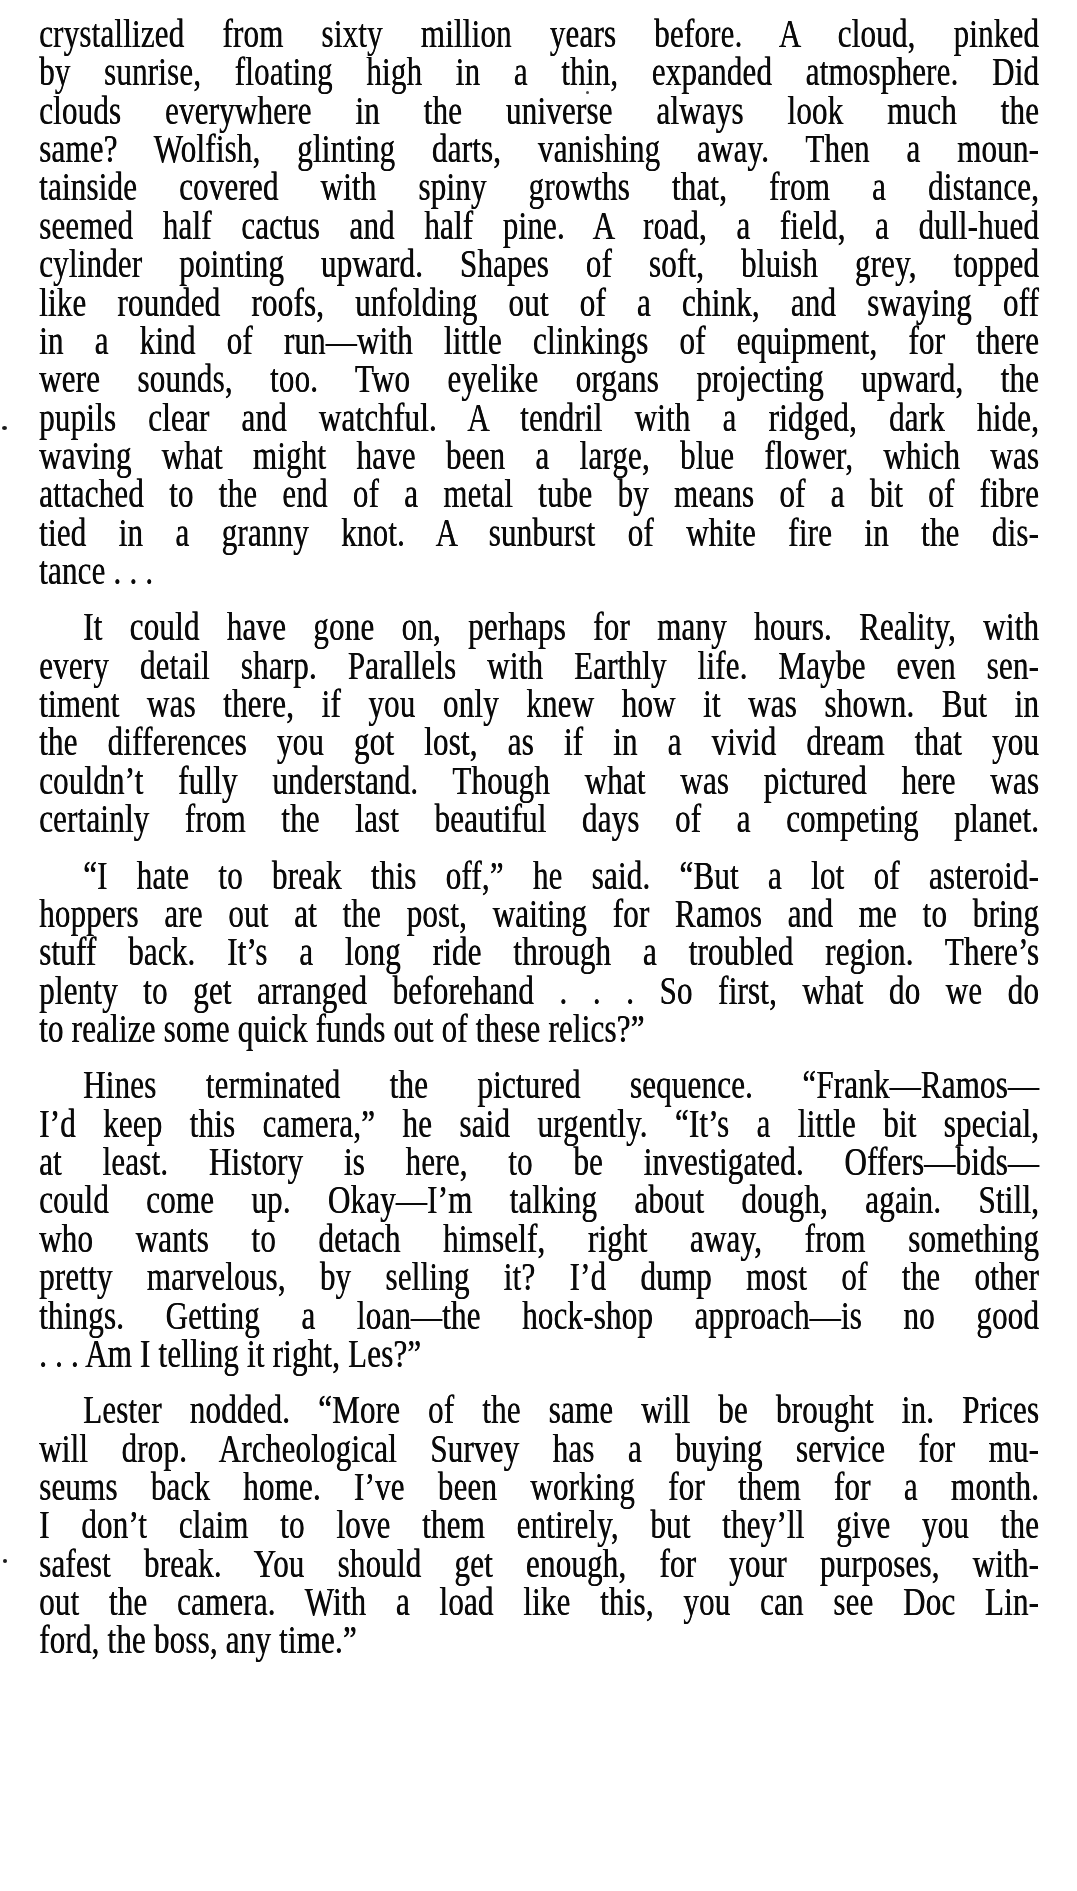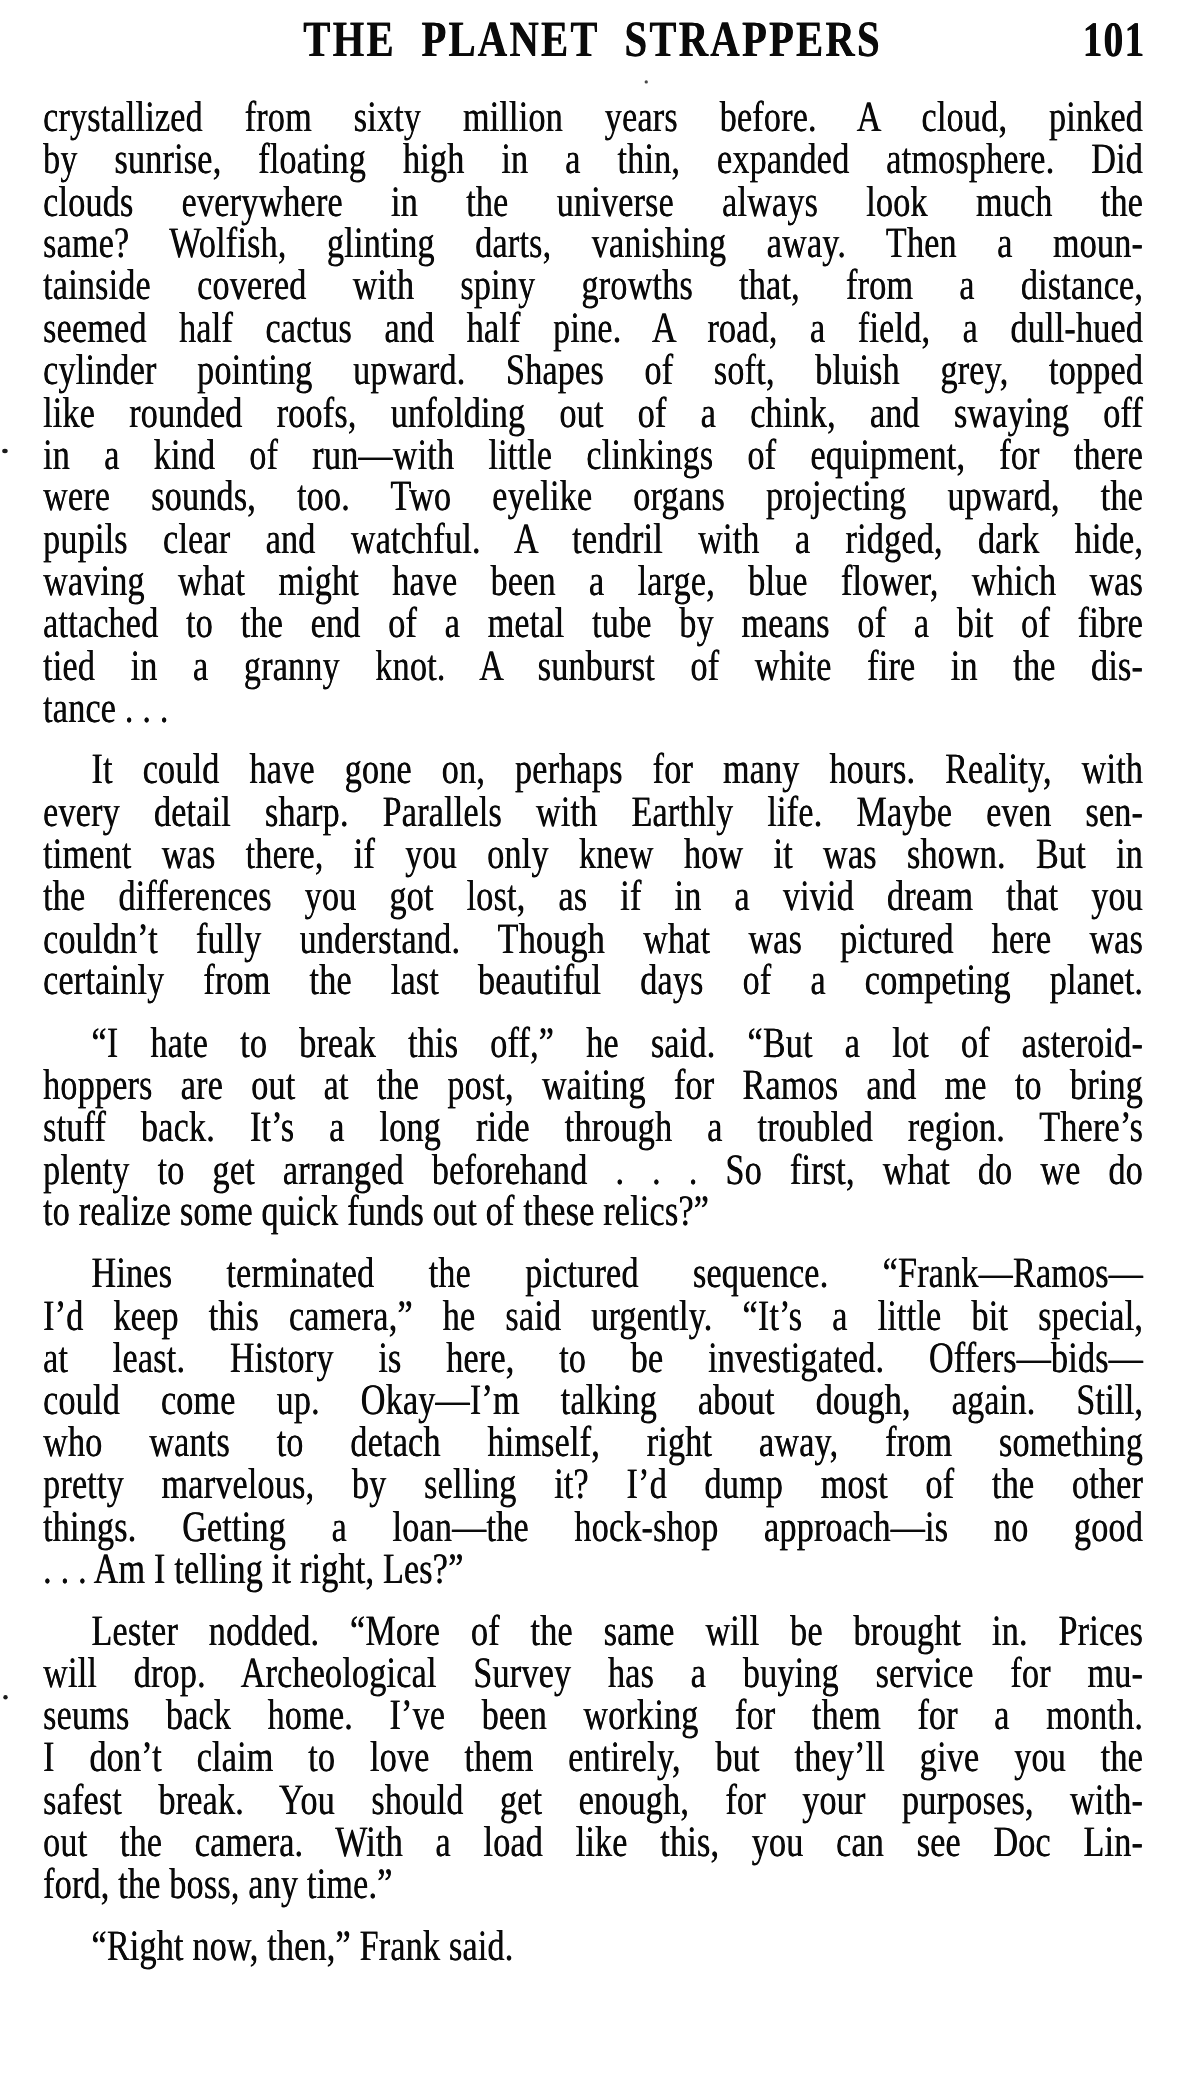--- a/index.html
+++ b/index.html
@@ -50,24 +50,20 @@
     position:absolute; background:#1a1a1a; border-radius:50%;
   }
   .speck.s1 { left:2px;  top:408px;  width:5px; height:4px; }
   .speck.s2 { left:3px;  top:1541px; width:4px; height:4px; }
   .speck.s3 { left:586px; top:73px;  width:3px; height:3px; opacity:.8; }
 </style>
 </head>
 <body>
 
 <div class="page">
-  <div class="header">
-    <div class="header-title">THE PLANET STRAPPERS</div>
-    <div class="page-number">101</div>
-  </div>
 
   <div class="body-text">
       <div class="para">
         <div class="line">crystallized from sixty million years before. A cloud, pinked</div>
         <div class="line">by sunrise, floating high in a thin, expanded atmosphere. Did</div>
         <div class="line">clouds everywhere in the universe always look much the</div>
         <div class="line">same? Wolfish, glinting darts, vanishing away. Then a moun-</div>
         <div class="line">tainside covered with spiny growths that, from a distance,</div>
         <div class="line">seemed half cactus and half pine. A road, a field, a dull-hued</div>
         <div class="line">cylinder pointing upward. Shapes of soft, bluish grey, topped</div>
@@ -107,21 +103,18 @@
       </div>
       <div class="para">
         <div class="line indent">Lester nodded. “More of the same will be brought in. Prices</div>
         <div class="line">will drop. Archeological Survey has a buying service for mu-</div>
         <div class="line">seums back home. I’ve been working for them for a month.</div>
         <div class="line">I don’t claim to love them entirely, but they’ll give you the</div>
         <div class="line">safest break. You should get enough, for your purposes, with-</div>
         <div class="line">out the camera. With a load like this, you can see Doc Lin-</div>
         <div class="line endline">ford, the boss, any time.”</div>
       </div>
-      <div class="para">
-        <div class="line indent endline">“Right now, then,” Frank said.</div>
-      </div>
     </div>
 
   <div class="speck s1"></div>
   <div class="speck s2"></div>
   <div class="speck s3"></div>
 </div>
 
 </body></html>

